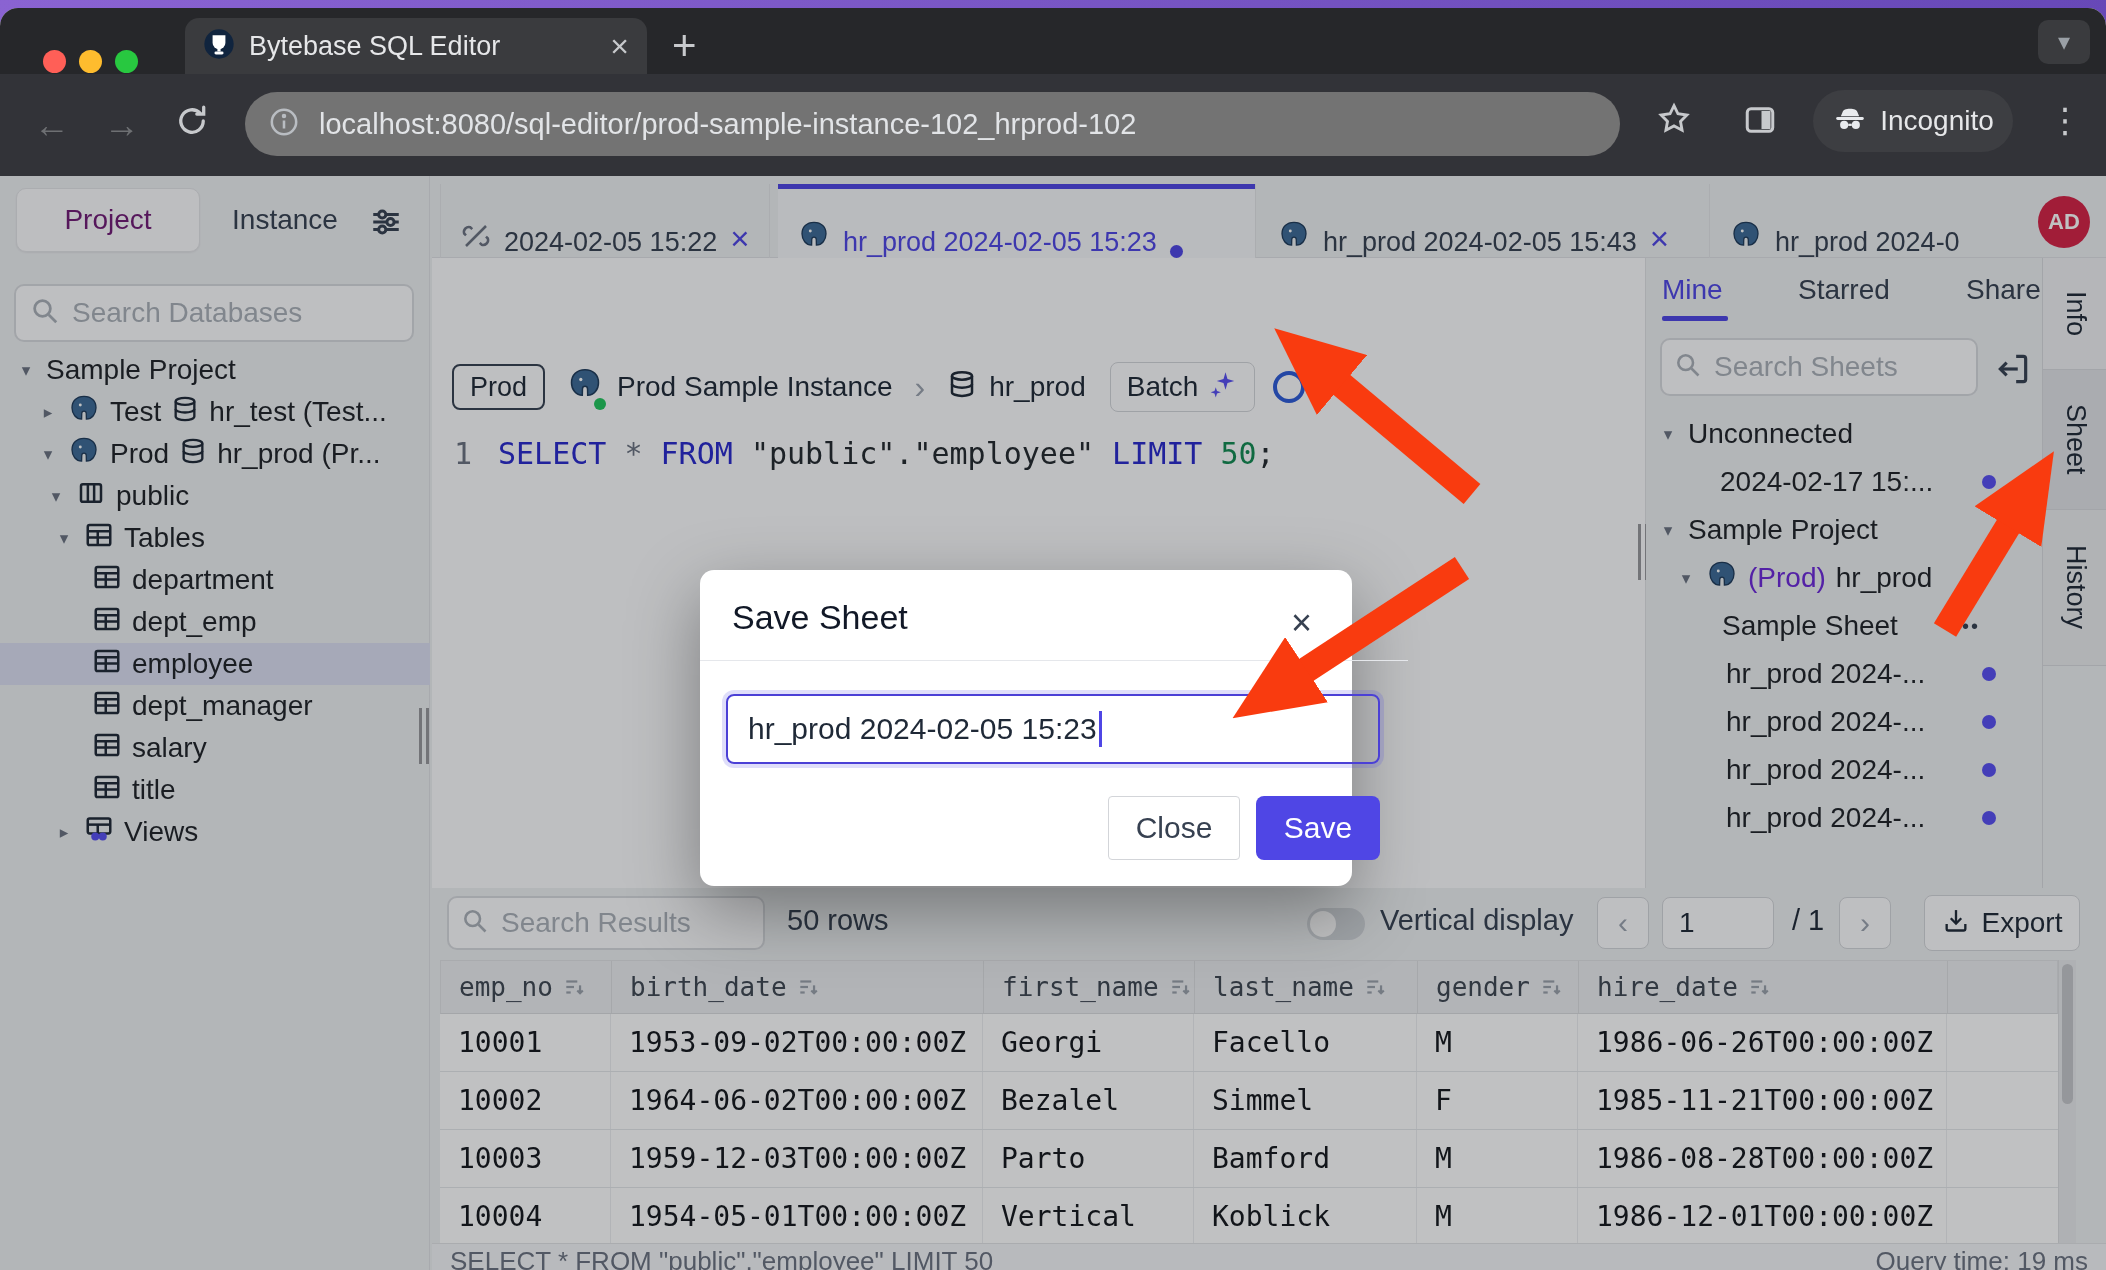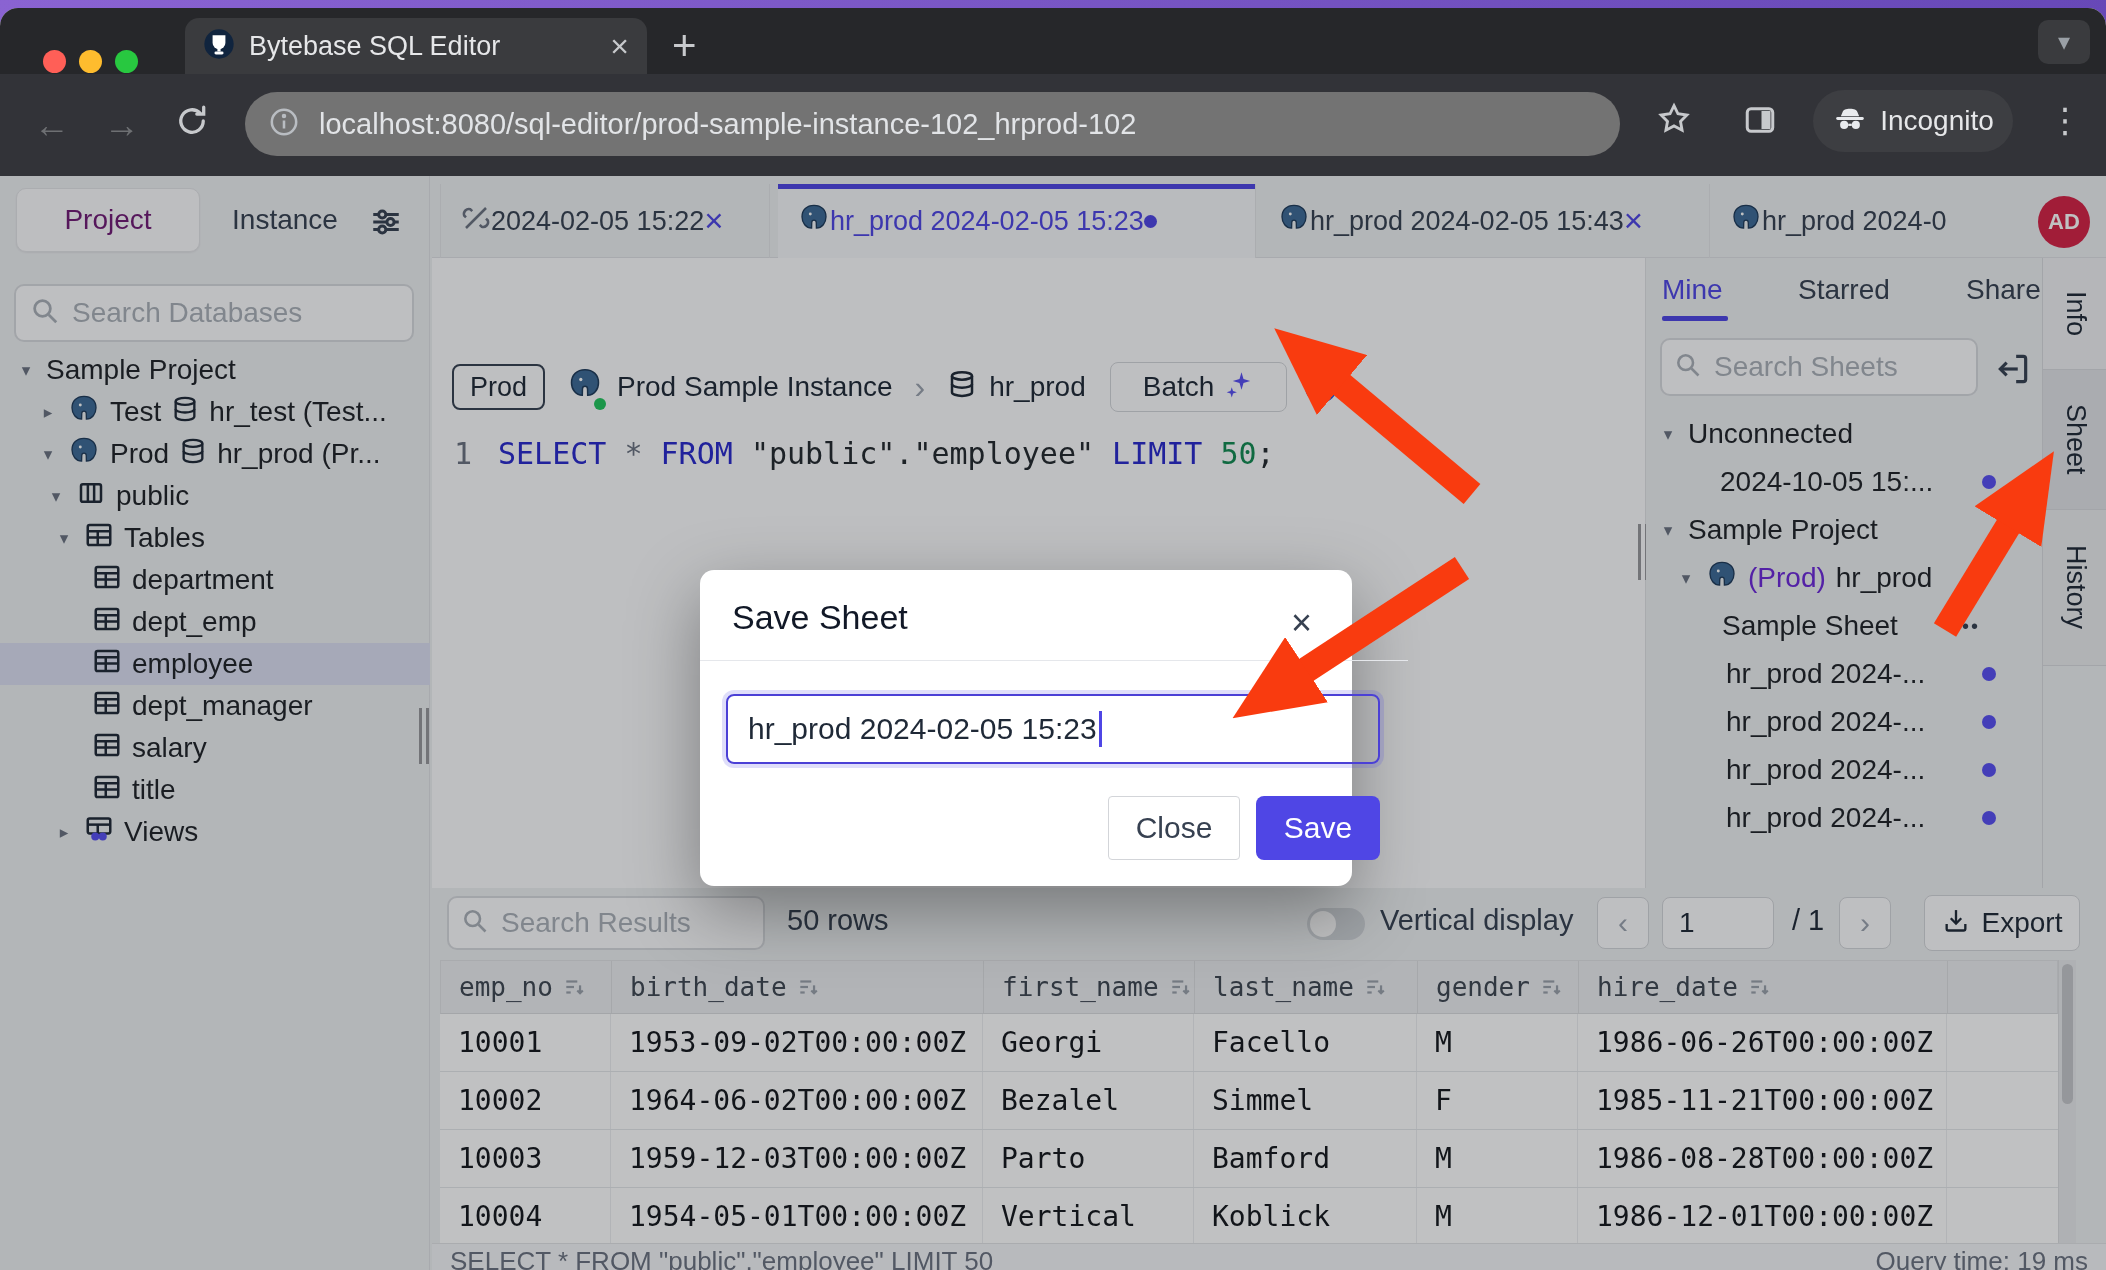--- a/index.html
+++ b/index.html
@@ -39,42 +39,42 @@
   .ltree{position:absolute;left:0;top:341px;width:430px}
   .trow{height:42px;display:flex;align-items:center;font-size:28px;color:#1f2328;white-space:nowrap;gap:10px}
   .arr{color:#6b7280;font-size:17px;width:20px;text-align:center;flex:0 0 auto}
   .sel{background:#dcdff2}
   .grip-l{position:absolute;left:419px;top:700px}
   .grip-r{position:absolute;left:1638px;top:516px}
   .grip-l span,.grip-r span{display:inline-block;width:3px;height:56px;background:#97989c;margin-right:4px}
 
   
   .etabrow{position:absolute;left:432px;top:176px;right:0;height:74px;border-bottom:1px solid #dfe1e4}
-  .etab{position:absolute;top:0;height:74px;display:flex;align-items:center;padding:0 20px;border-right:1px solid #e3e4e7;font-size:27px;color:#374151;white-space:nowrap;overflow:hidden}
+  .etab{position:absolute;top:0;height:74px;display:flex;align-items:flex-end;gap:13px;padding:0 20px;border-right:1px solid #e3e4e7;font-size:27px;color:#374151;white-space:nowrap;overflow:hidden}
   .etab.first{border-left:1px solid #e3e4e7}
   .etab.active{background:#f6f7fa;box-shadow:inset 0 5px 0 #4f46e5;color:#4f46e5}
   .etab .x{color:#4f46e5;font-size:33px}
   .etab .dot{width:13px;height:13px;border-radius:50%;background:#4f46e5}
   .avatar{position:absolute;left:2038px;top:188px;width:52px;height:52px;border-radius:50%;background:#d62246;color:#fff;font-size:22px;font-weight:bold;display:flex;align-items:center;justify-content:center}
 
   
   .btn{position:absolute;top:265px;height:58px;border-radius:7px;display:flex;align-items:center;justify-content:center;gap:12px;font-size:28px}
   .btn.white{background:#fdfdfe;border:1px solid #d3d5d9;color:#1f2937}
   .b-run{left:447px;width:138px;background:#4f46e5;color:#fff}
   .b-explain{left:595px;width:150px}
   .b-format{left:755px;width:128px}
   .b-admin{left:975px;width:257px;background:#f59e0b;color:#fff}
   .b-save{left:1247px;width:133px;background:#dcdcf6;color:#4338ca}
   .b-share{left:1396px;width:166px;color:#8a909b!important}
 
   
   .editor{position:absolute;left:432px;top:250px;width:1214px;height:630px;background:#fdfdfe;border-right:1px solid #e0e2e5}
   .crumb{position:absolute;left:432px;top:340px;width:1214px;height:78px;display:flex;align-items:center;font-size:28px;color:#1f2937}
   .envchip{border:2px solid #374151;border-radius:8px;height:46px;padding:0 16px;display:flex;align-items:center;margin-left:20px;font-size:27px}
-  .batch{border:1px solid #d3d5d9;background:#fdfdfe;border-radius:8px;height:50px;padding:0 32px;display:flex;align-items:center;gap:10px;margin-left:24px}
+  .batch{border:1px solid #d3d5d9;background:#fdfdfe;border-radius:8px;height:50px;padding:0 16px;display:flex;align-items:center;gap:10px;margin-left:24px}
   .ring{width:32px;height:32px;border:4px solid #2d5bd8;border-radius:50%;margin-left:18px}
   .code{position:absolute;left:432px;top:428px;width:1210px;height:44px;font-family:"DejaVu Sans Mono",monospace;font-size:30px;display:flex}
   .gut{width:40px;text-align:right;color:#6b7280;margin-right:26px}
   .kw{color:#2929cc}.op{color:#6b7280}.id{color:#24292e}.num{color:#128a52}
 
   
   .rpanel{position:absolute;left:1646px;top:250px;width:396px;height:630px;background:#eef0f2}
   .rtab{position:absolute;top:16px;font-size:28px;color:#374151}
   .rtab.on{color:#4f46e5}
   .underline{position:absolute;left:16px;top:58px;width:66px;height:5px;background:#4f46e5;border-radius:2px}
@@ -482,21 +482,21 @@
           <line x1="15" y1="12" x2="4" y2="12"></line>
           <path d="M8 8l-4 4 4 4"></path>
         </svg>
   </span>
   <div class="rtree">
     <div class="rrow" style="padding-left:12px">
       <span class="arr">▾</span>
       <span>Unconnected</span>
     </div>
     <div class="rrow" style="padding-left:74px">
-      <span>2024-10-05 15:...</span>
+      <span>2024-02-17 15:...</span>
       <span class="bdot"></span>
     </div>
     <div class="rrow" style="padding-left:12px">
       <span class="arr">▾</span>
       <span>Sample Project</span>
     </div>
     <div class="rrow" style="padding-left:30px">
       <span class="arr">▾</span>
       <span class="i pgsvg"><svg width="32" height="32" viewBox="0 0 24 24">
               <path fill="#3d6a96" stroke="#1e3a5a" d="M12 2.5c-5.5 0-9 3.6-9 8.6 0 4.6 3 8.4 7.2 8.4l.1-4.2c0-2.3 3.4-2.3 3.4 0l.1 4.2c4.2 0 7.2-3.8 7.2-8.4 0-5-3.5-8.6-9-8.6z"></path>

